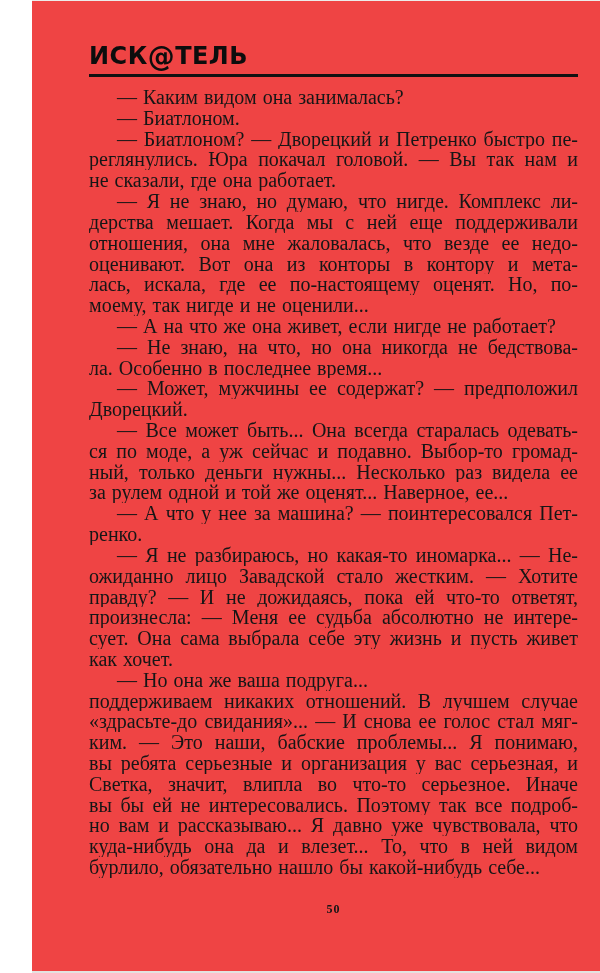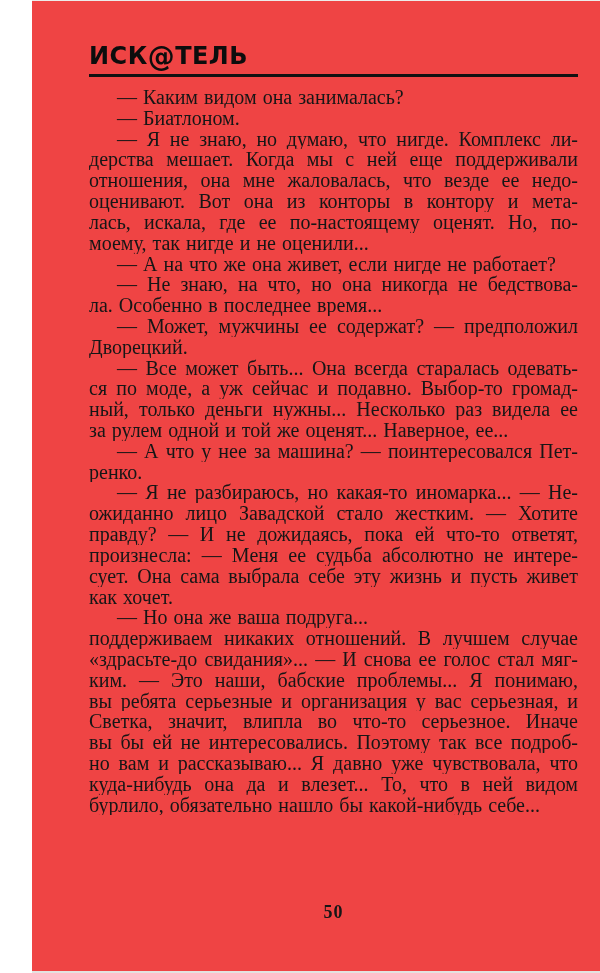--- a/index.html
+++ b/index.html
@@ -67,21 +67,21 @@
   .line.last {
     text-align: left;
     text-align-last: left;
   }
   .page-number {
     position: absolute;
     left: 57px;
     width: 489px;
     top: 902px;
     text-align: center;
-    font-size: 18px;
+    font-size: 12px;
     font-weight: bold;
     letter-spacing: 1px;
     color: #161616;
   }
 </style>
 </head>
 <body>
 
 <div class="page">
 
@@ -90,20 +90,25 @@
   </div>
 
   <div class="header-rule"></div>
 
   <div class="text-block">
       <div>
         <div class="line first last">— Каким видом она занималась?</div>
       </div>
       <div>
         <div class="line first last">— Биатлоном.</div>
+      </div>
+      <div>
+        <div class="line first">— Биатлоном? — Дворецкий и Петренко быстро пе-</div>
+        <div class="line">реглянулись. Юра покачал головой. — Вы так нам и</div>
+        <div class="line last">не сказали, где она работает.</div>
       </div>
       <div>
         <div class="line first">— Я не знаю, но думаю, что нигде. Комплекс ли-</div>
         <div class="line">дерства мешает. Когда мы с ней еще поддерживали</div>
         <div class="line">отношения, она мне жаловалась, что везде ее недо-</div>
         <div class="line">оценивают. Вот она из конторы в контору и мета-</div>
         <div class="line">лась, искала, где ее по-настоящему оценят. Но, по-</div>
         <div class="line last">моему, так нигде и не оценили...</div>
       </div>
       <div>

